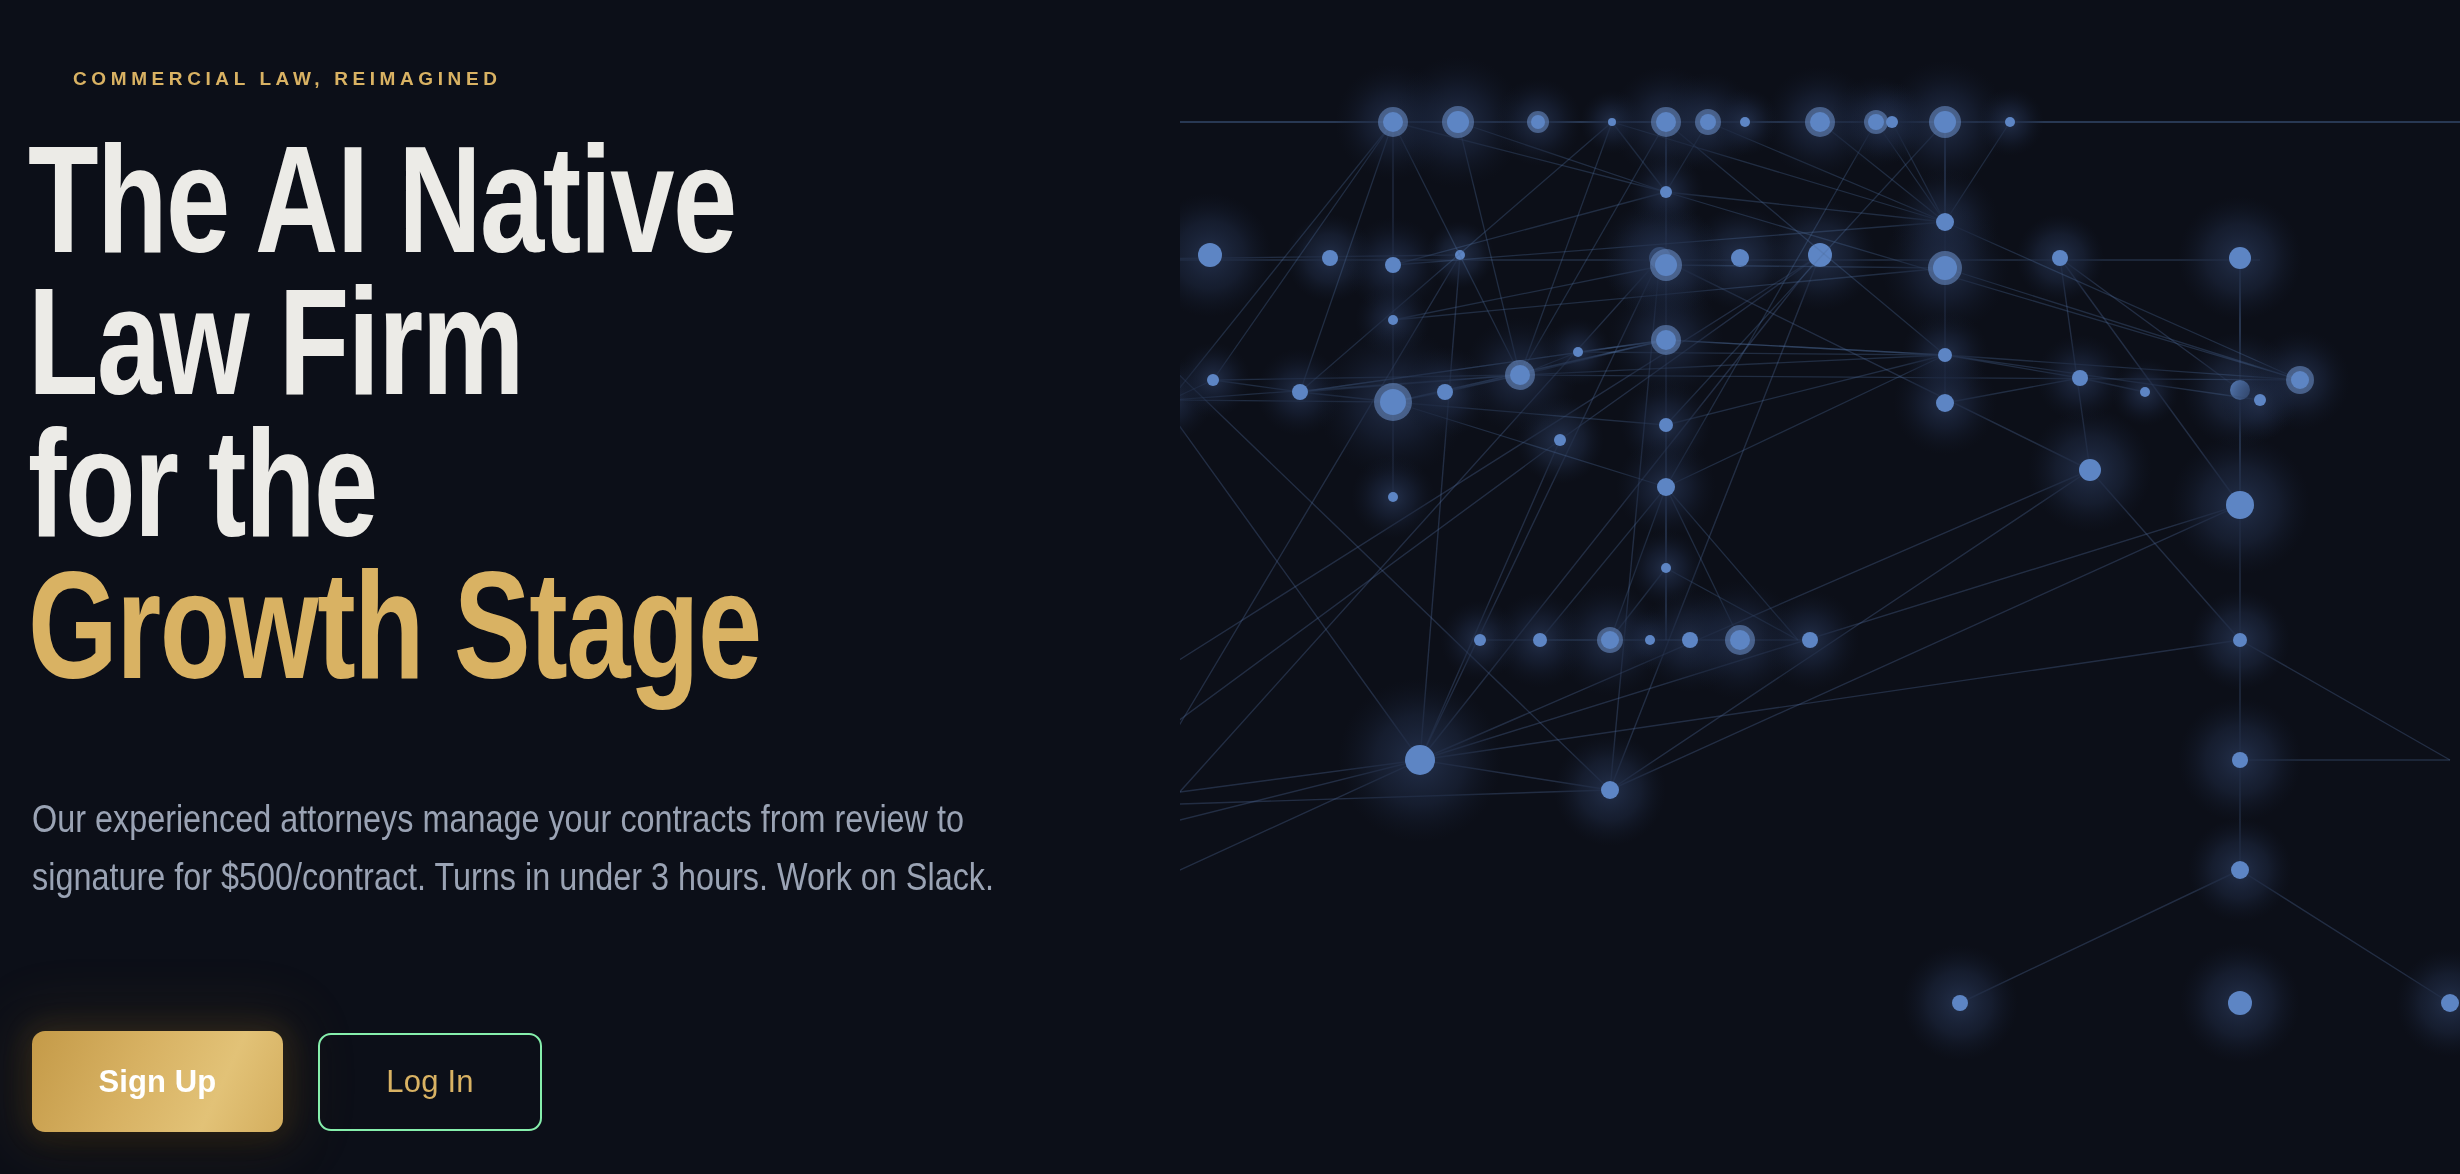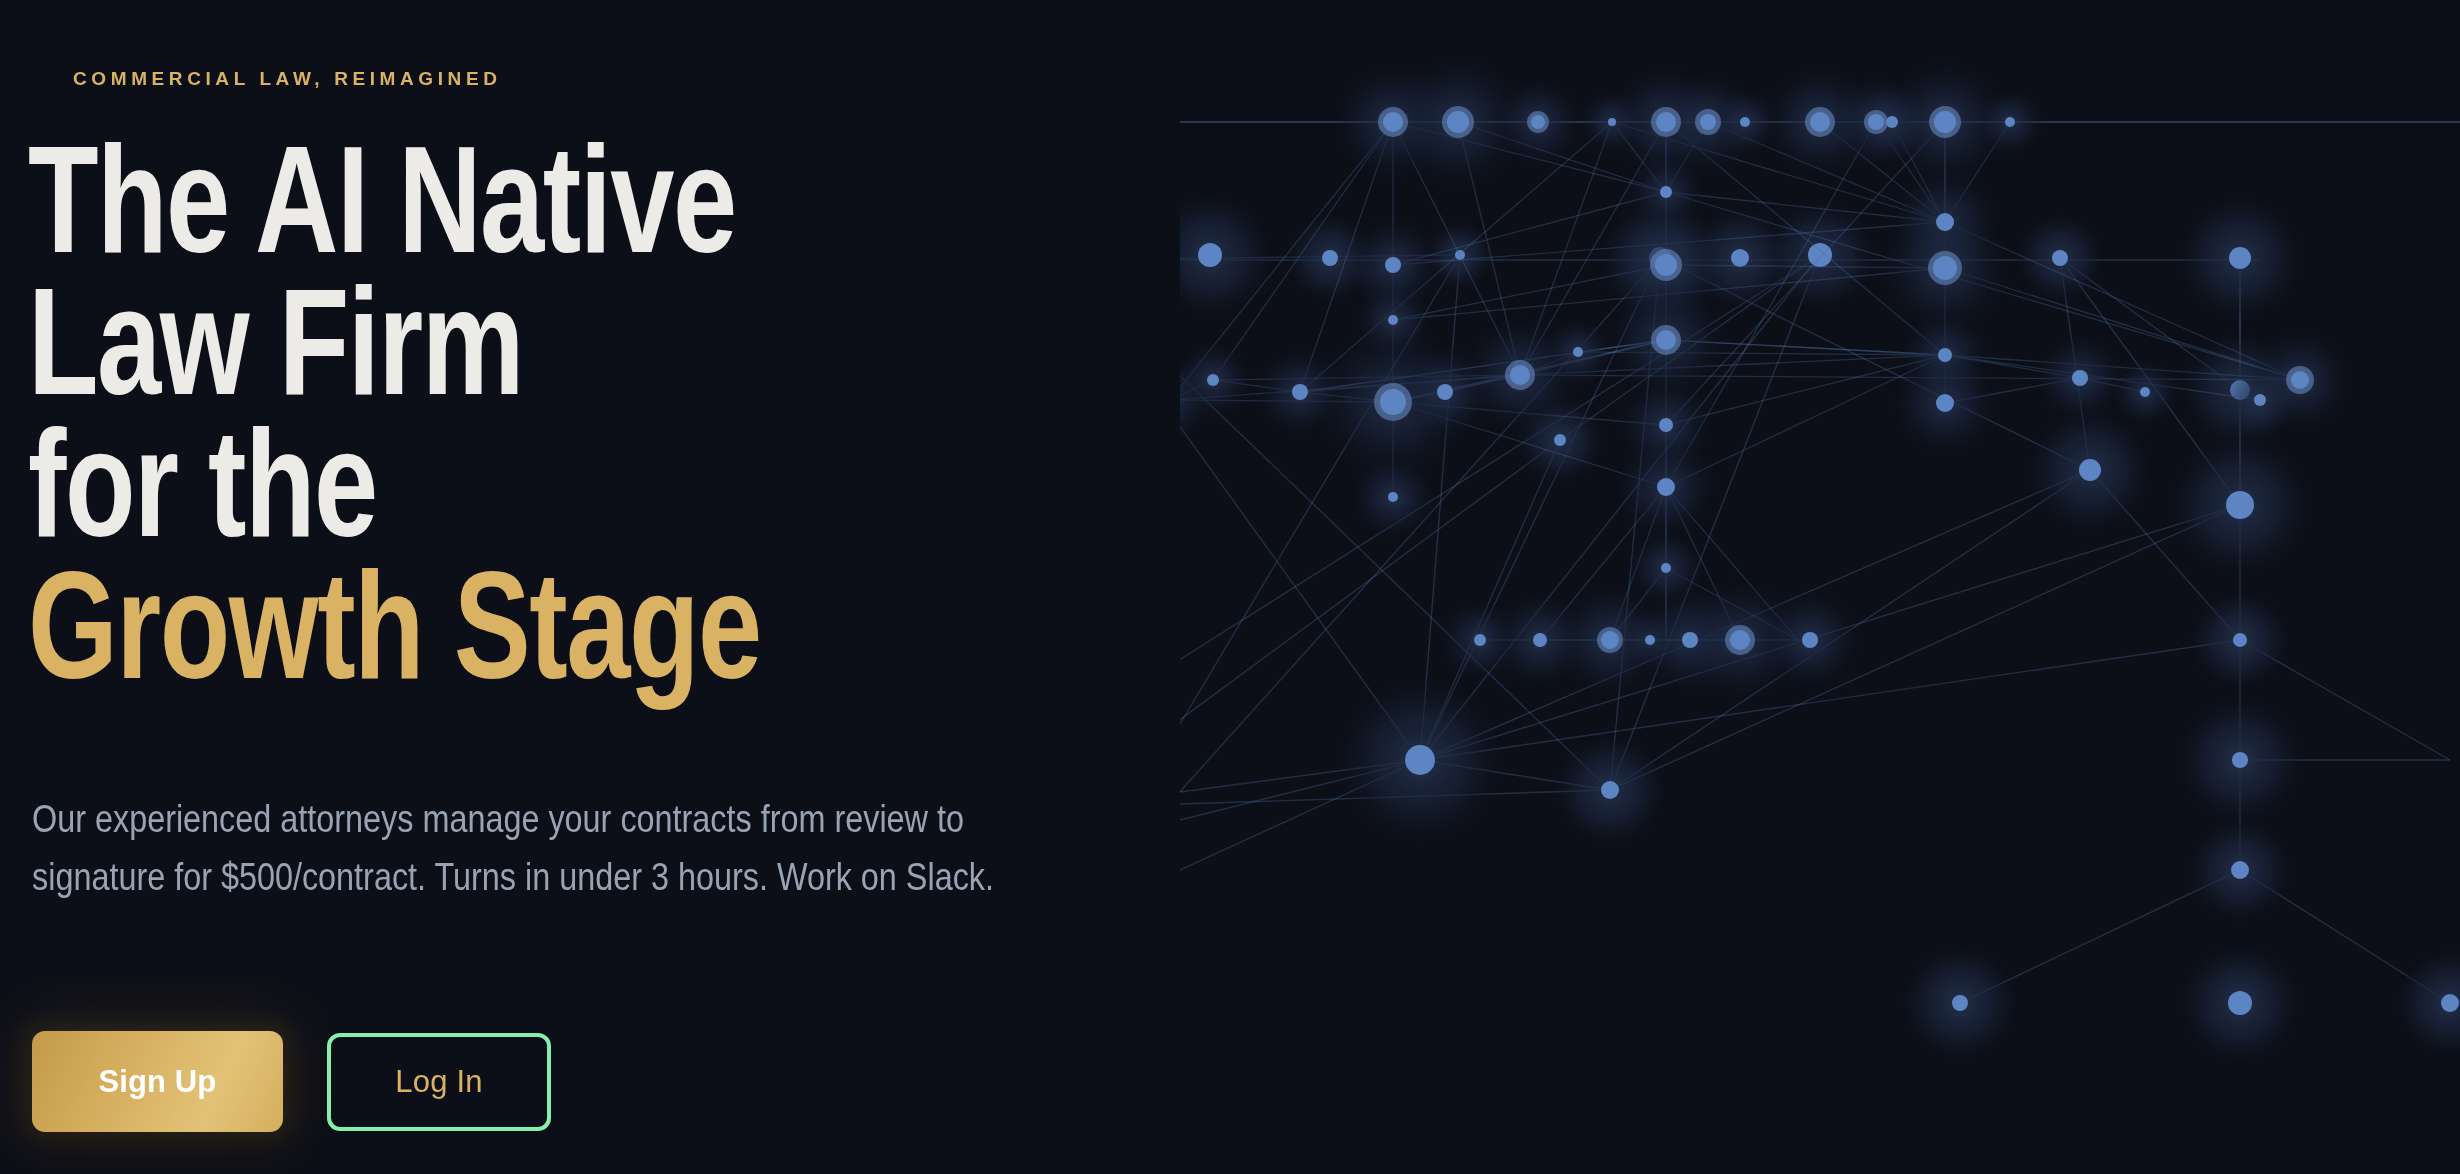--- a/index.html
+++ b/index.html
@@ -64,21 +64,21 @@
     font-family:"Liberation Sans Narrow","Liberation Sans", sans-serif;
     font-size:39px;
     line-height:1.49;
     color:#9aa3b4;
     transform:scaleX(0.83);
     transform-origin:left top;
   }
 
   #cta-row {
     position:absolute; left:0; top:1031px;
-    display:flex; align-items:center; gap:44px;
+    display:flex; align-items:center; gap:35px;
   }
 
   .btn {
     display:flex; align-items:center; justify-content:center;
     font-size:31px;
     font-weight:700;
     border-radius:13px;
     cursor:pointer;
     user-select:none;
     font-family:"Liberation Sans", sans-serif;
@@ -90,21 +90,21 @@
     background:linear-gradient(115deg,#c49a48 0%,#d7b162 40%,#e2c277 72%,#d4ae5e 100%);
     box-shadow:0 0 58px 22px rgba(198,152,62,0.10),
                0 0 26px 6px rgba(198,152,62,0.12),
                0 10px 40px rgba(0,0,0,0.55);
     letter-spacing:0.1px;
   }
   #login-button {
     width:224px; height:98px;
     color:#d9b263;
     background:transparent;
-    border:4px solid #86efac;
+    border:2px solid #86efac;
     font-weight:400;
     letter-spacing:0.2px;
   }
 </style>
 </head>
 <body>
 
 <div id="hero">
 
   <div id="network-visual">

